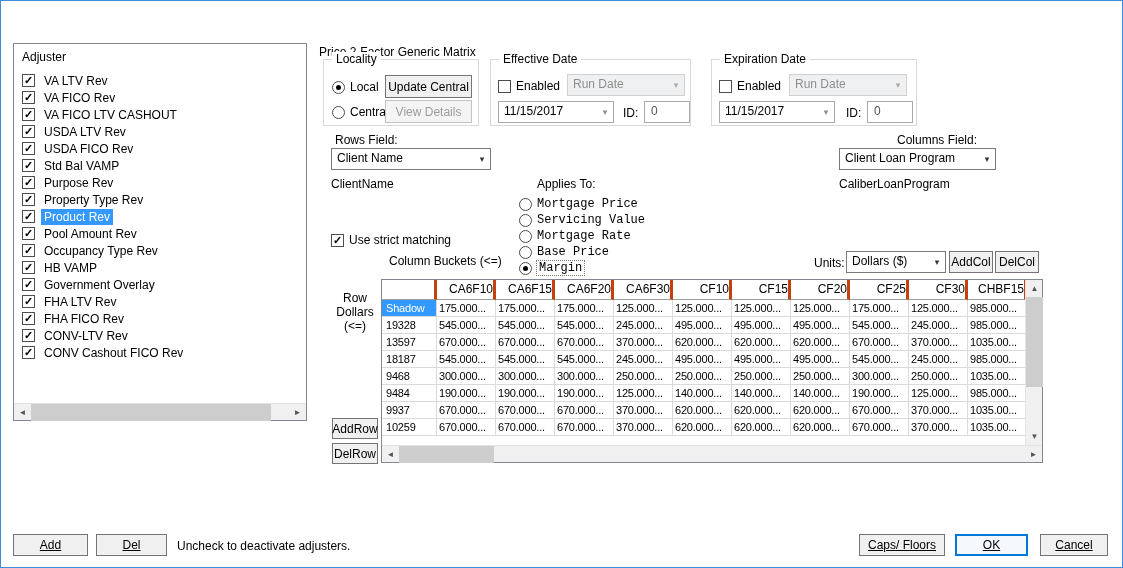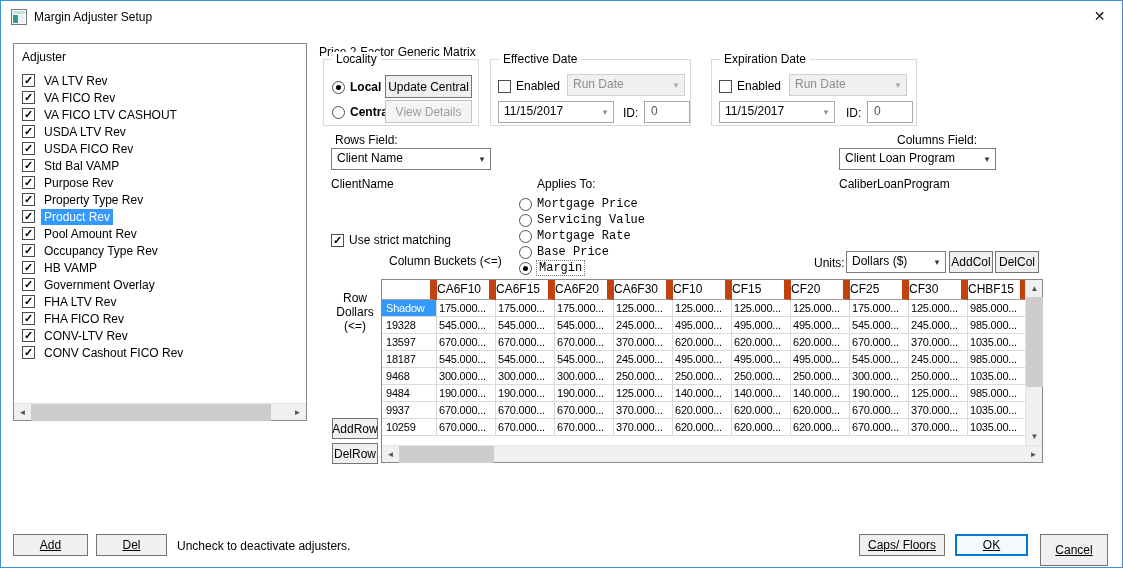--- a/index.html
+++ b/index.html
@@ -22,21 +22,21 @@
   .btn { position:absolute; display:flex; align-items:center; justify-content:center;
          background:#f0f0f0; border:1px solid #747474; font-size:12px; white-space:nowrap; }
   .btn.dis { color:#9c9c9c; border-color:#c3c3c3; background:#f4f4f4; }
   .btn.default { border:2px solid #0078d7; background:#f5f9fd; }
   .btn.ul span { text-decoration:underline; }
 
   
   .ckrow { position:absolute; display:flex; align-items:center; gap:5px; white-space:nowrap; }
   .ckbox { width:13px; height:13px; border:1px solid #4d4d4d; background:#fff; font-size:11px;
            line-height:11px; text-align:center; font-weight:bold; flex:none; }
-  .radrow { position:absolute; display:flex; align-items:center; gap:5px; white-space:nowrap;font-weight:bold; }
+  .radrow { position:absolute; display:flex; align-items:center; gap:5px; white-space:nowrap; }
   .radio { width:13px; height:13px; border:1px solid #4d4d4d; border-radius:50%; background:#fff;
            display:flex; align-items:center; justify-content:center; flex:none; }
   .radio .dot { width:5px; height:5px; border-radius:50%; background:#000; display:none; }
   .radio.on .dot { display:block; }
 
   
   .combo { position:absolute; display:flex; align-items:stretch; background:#fff;
            border:1px solid #7a7a7a; }
   .combo .cval { flex:1; padding:2px 5px; overflow:hidden; white-space:nowrap; }
   .combo .carr { width:16px; display:flex; align-items:center; justify-content:center;
@@ -117,22 +117,22 @@
   #lbl-rowbuckets { position:absolute; left:328px; top:290px; width:52px; text-align:center;
                     line-height:14px; }
   #btn-addrow { left:331px; top:417px; width:46px; height:21px; }
   #btn-delrow { left:331px; top:442px; width:46px; height:21px; }
 
   
   #grid { position:absolute; left:380px; top:278px; width:662px; height:184px;
           border:1px solid #828790; background:#fff; }
   #grid-view { position:absolute; left:0; top:0; right:17px; bottom:17px; overflow:hidden; }
   .g-hrow { display:flex; height:20px; }
-  .g-h { flex:none; border-right:7px solid #c2410c; border-bottom:1px solid #9f9f9f;
-         text-align:left; line-height:19px; background:#fff; overflow:hidden; font-size:12px; }
+  .g-h { flex:none; border-right:3px solid #c2410c; border-bottom:1px solid #9f9f9f;
+         text-align:right; line-height:19px; background:#fff; overflow:hidden; font-size:12px; }
   .g-h.corner { width:55px; }
   .g-h.col { width:59px; }
   .g-row { display:flex; height:17px; }
   .g-c { flex:none; border-right:1px solid #dadada; border-bottom:1px solid #dadada;
          line-height:16px; overflow:hidden; white-space:nowrap; font-size:11px; letter-spacing:-0.2px; }
   .g-c.bucket { width:55px; padding-left:4px; }
   .g-c.bucket.sel { background:#3399ff; color:#fff; }
   .g-c.val { width:59px; padding-left:2px; }
   #grid-vscroll { position:absolute; right:0; top:0; width:17px; bottom:17px; background:#f0f0f0;
                   border-left:1px solid #e3e3e3; }
@@ -140,39 +140,27 @@
   #grid-hscroll { position:absolute; left:0; right:0; bottom:0; height:17px; background:#f0f0f0;
                   border-top:1px solid #e3e3e3; }
   #grid-hscroll .sb-thumb-h { left:17px; width:95px; }
 
   
   #btn-add { left:12px; top:533px; width:75px; height:22px; }
   #btn-del { left:95px; top:533px; width:71px; height:22px; }
   #lbl-hint { left:176px; top:538px; }
   #btn-caps { left:858px; top:533px; width:86px; height:22px; }
   #btn-ok { left:954px; top:533px; width:73px; height:22px; }
-  #btn-cancel { left:1039px; top:533px; width:68px; height:32px; }
+  #btn-cancel { left:1039px; top:533px; width:68px; height:22px; }
 </style>
 </head>
 <body>
 
 <div class="window">
 
-  <div class="titlebar">
-    <span class="app-icon">
-      <svg width="16" height="16" viewBox="0 0 16 16">
-        <rect x="0.5" y="0.5" width="15" height="15" fill="#ffffff" stroke="#777777"></rect>
-        <rect x="2" y="2" width="12" height="3" fill="#bfe3df"></rect>
-        <rect x="2" y="6" width="5" height="8" fill="#2e9c8e"></rect>
-        <rect x="8" y="6" width="6" height="8" fill="#e8f2f1"></rect>
-      </svg>
-    </span>
-    <span class="title">Margin Adjuster Setup</span>
-    <span class="close-btn"><span>✕</span></span>
-  </div>
 
   <div id="listbox">
     <div id="lst-title" class="albl">Adjuster</div>
     <div id="lst-items">
         <div class="lst-item">
           <span class="ckbox">✓</span>
           <span class="lst-lbl">VA LTV Rev</span>
         </div>
         <div class="lst-item">
           <span class="ckbox">✓</span>

